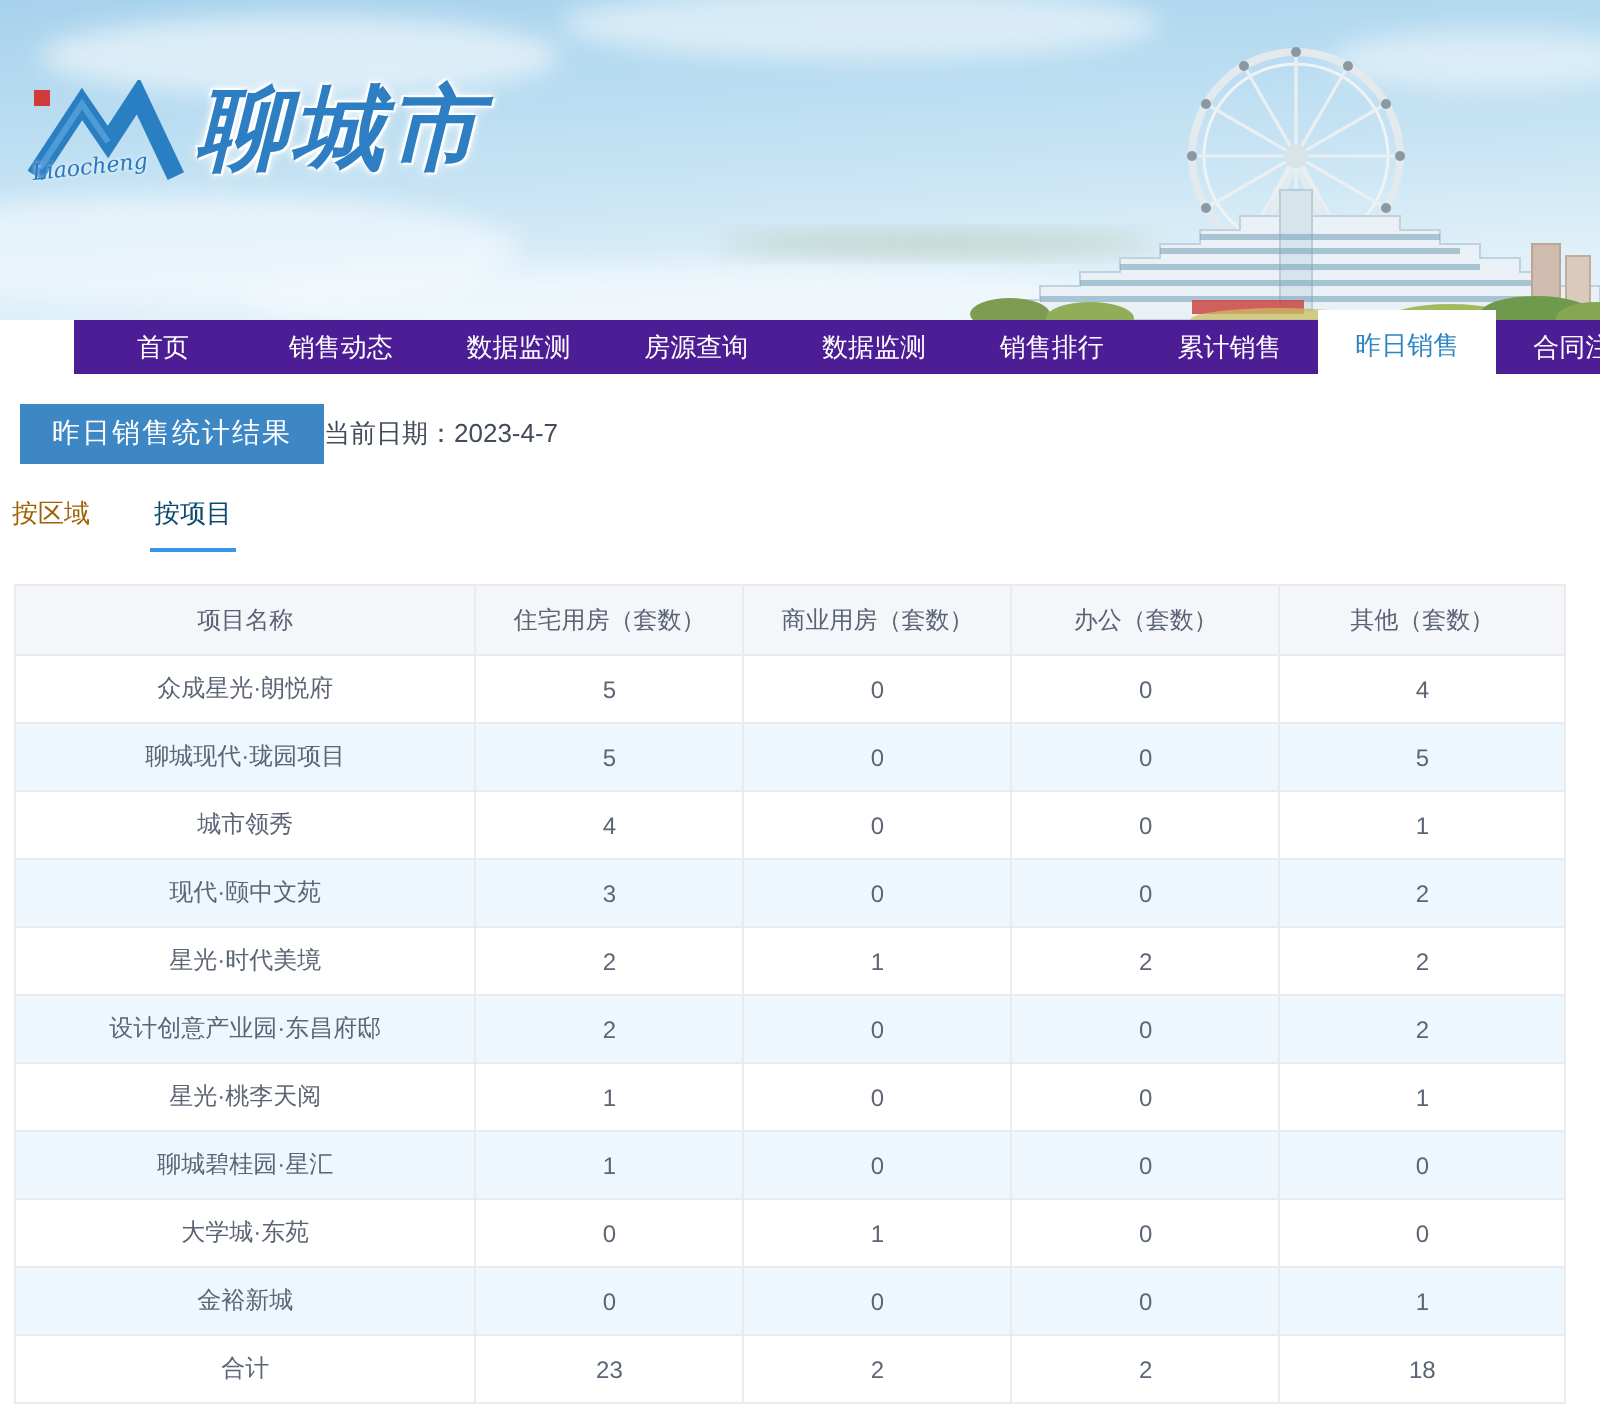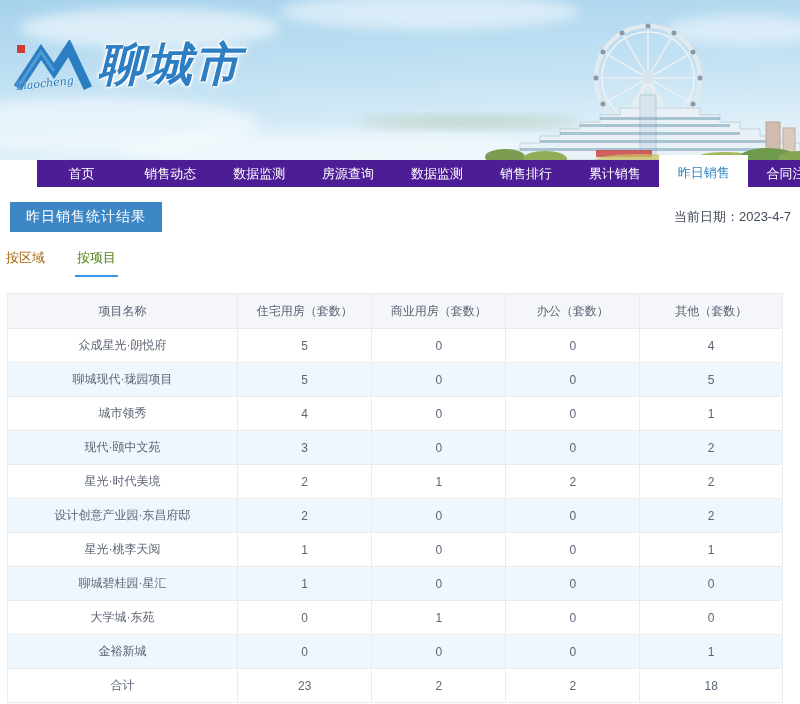--- a/index.html
+++ b/index.html
@@ -20,30 +20,30 @@
   .site-title { position:absolute; left:196px; top:48px; font-weight:bold; font-size:27px;
                 color:#3f92d3; letter-spacing:1px; white-space:nowrap;
                 text-shadow:0 0 3px #fff,0 0 5px #fff,1px 1px 0 #fff,-1px -1px 0 #fff; }
 
   
   .nav { position:relative; display:flex; width:800px; height:27px; background:#4c1d95; z-index:5;margin-left:37px; }
   .nav-item { flex:1; text-align:center; line-height:27px; font-size:13px; color:#ffffff; cursor:pointer; }
   .nav-item.active { background:#ffffff; color:#2e86c4; margin-top:-5px; height:32px; line-height:36px; }
 
   
-  .title-row { display:flex; justify-content:space-between; align-items:center;
+  .title-row { display:flex; align-items:center;
                margin:15px 7px 0 10px; }
   .page-title { display:inline-block; background:#3d87c5; color:#fff; font-size:14px;
                 padding:6px 16px; letter-spacing:1px; }
   .current-date { font-size:13px; color:#424b5a; padding-right:2px; }
 
   .tabs { margin:16px 0 0 4px; }
   .tab { display:inline-block; font-size:13px; color:#a16207; padding:0 2px 8px;
          margin-right:28px; cursor:pointer; }
-  .tab.active { color:#4d7c0f; border-bottom:2px solid #3a96e8; }
+  .tab.active { color:#0c4a6e; border-bottom:2px solid #3a96e8; }
 
   table.stats { width:776px; margin:16px 7px 0 7px; border-collapse:collapse; table-layout:fixed; }
   .stats th, .stats td { border:1px solid #e9ebee; font-size:12px; color:#5c6575;
                          text-align:center; height:34px; font-weight:normal; }
   .stats thead th { background:#f5f6fa; color:#5a6374; height:35px; }
   .stats tbody tr:nth-child(even) { background:#eff7fe; }
 </style>
 </head>
 <body>
 

